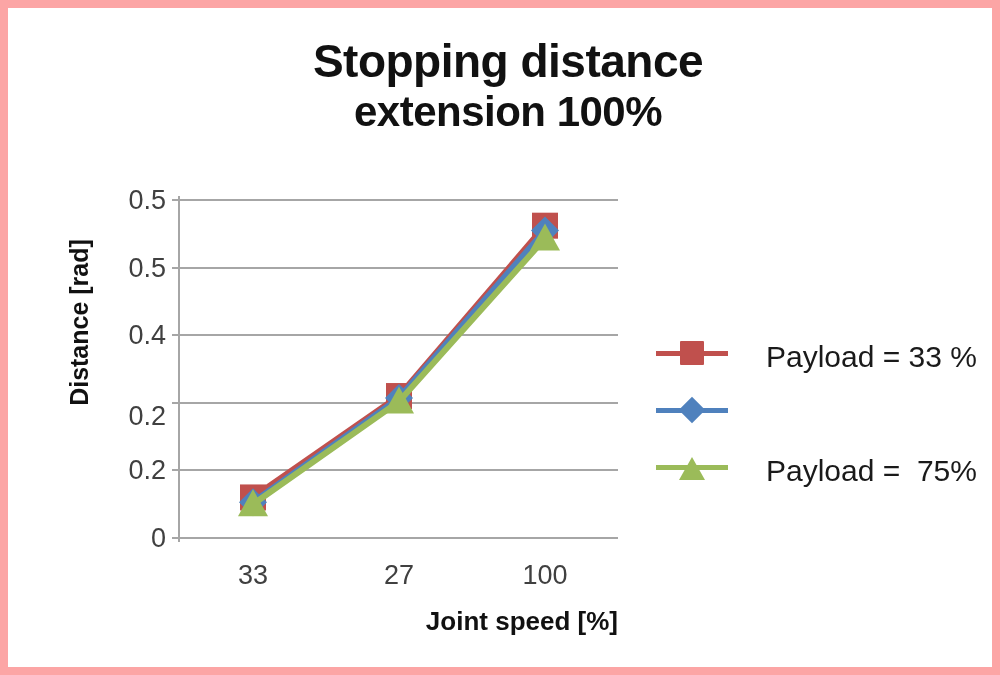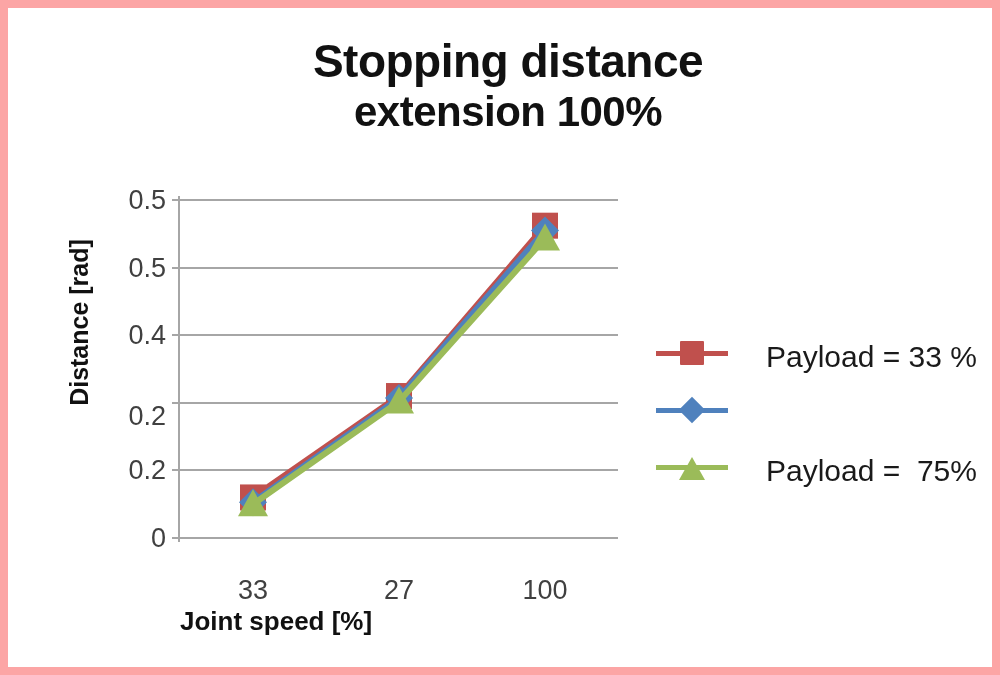--- a/index.html
+++ b/index.html
@@ -88,28 +88,28 @@
     font-size: 25px;
     font-weight: bold;
     color: #111111;
     transform: rotate(-90deg);
   }
   #x-axis-title {
     position: absolute;
     left: 172px;
     top: 598px;
     width: 438px;
-    text-align: left;
+    text-align: right;
     font-size: 26px;
     font-weight: bold;
     color: #111111;
   }
   .x-label {
     position: absolute;
-    top: 567px;
+    top: 552px;
     width: 120px;
     margin-left: -60px;
     text-align: center;
     font-size: 27px;
     color: #404040;
   }
   
   #series-svg {
     position: absolute;
     left: 0;

